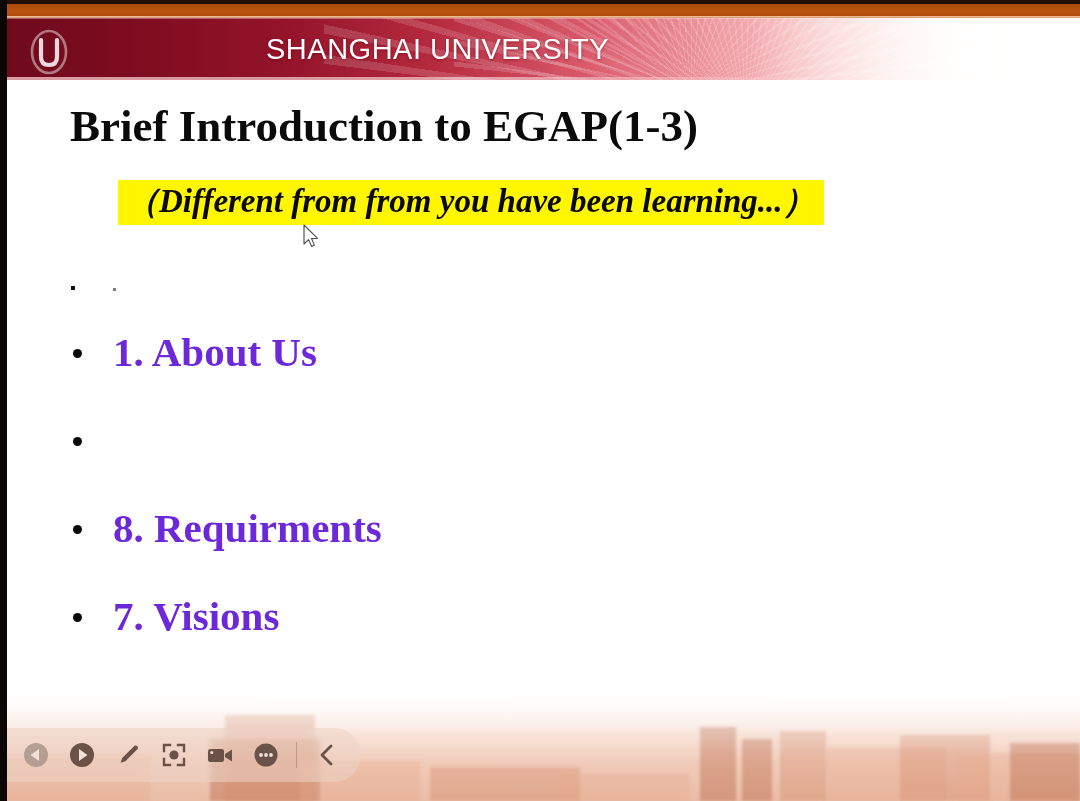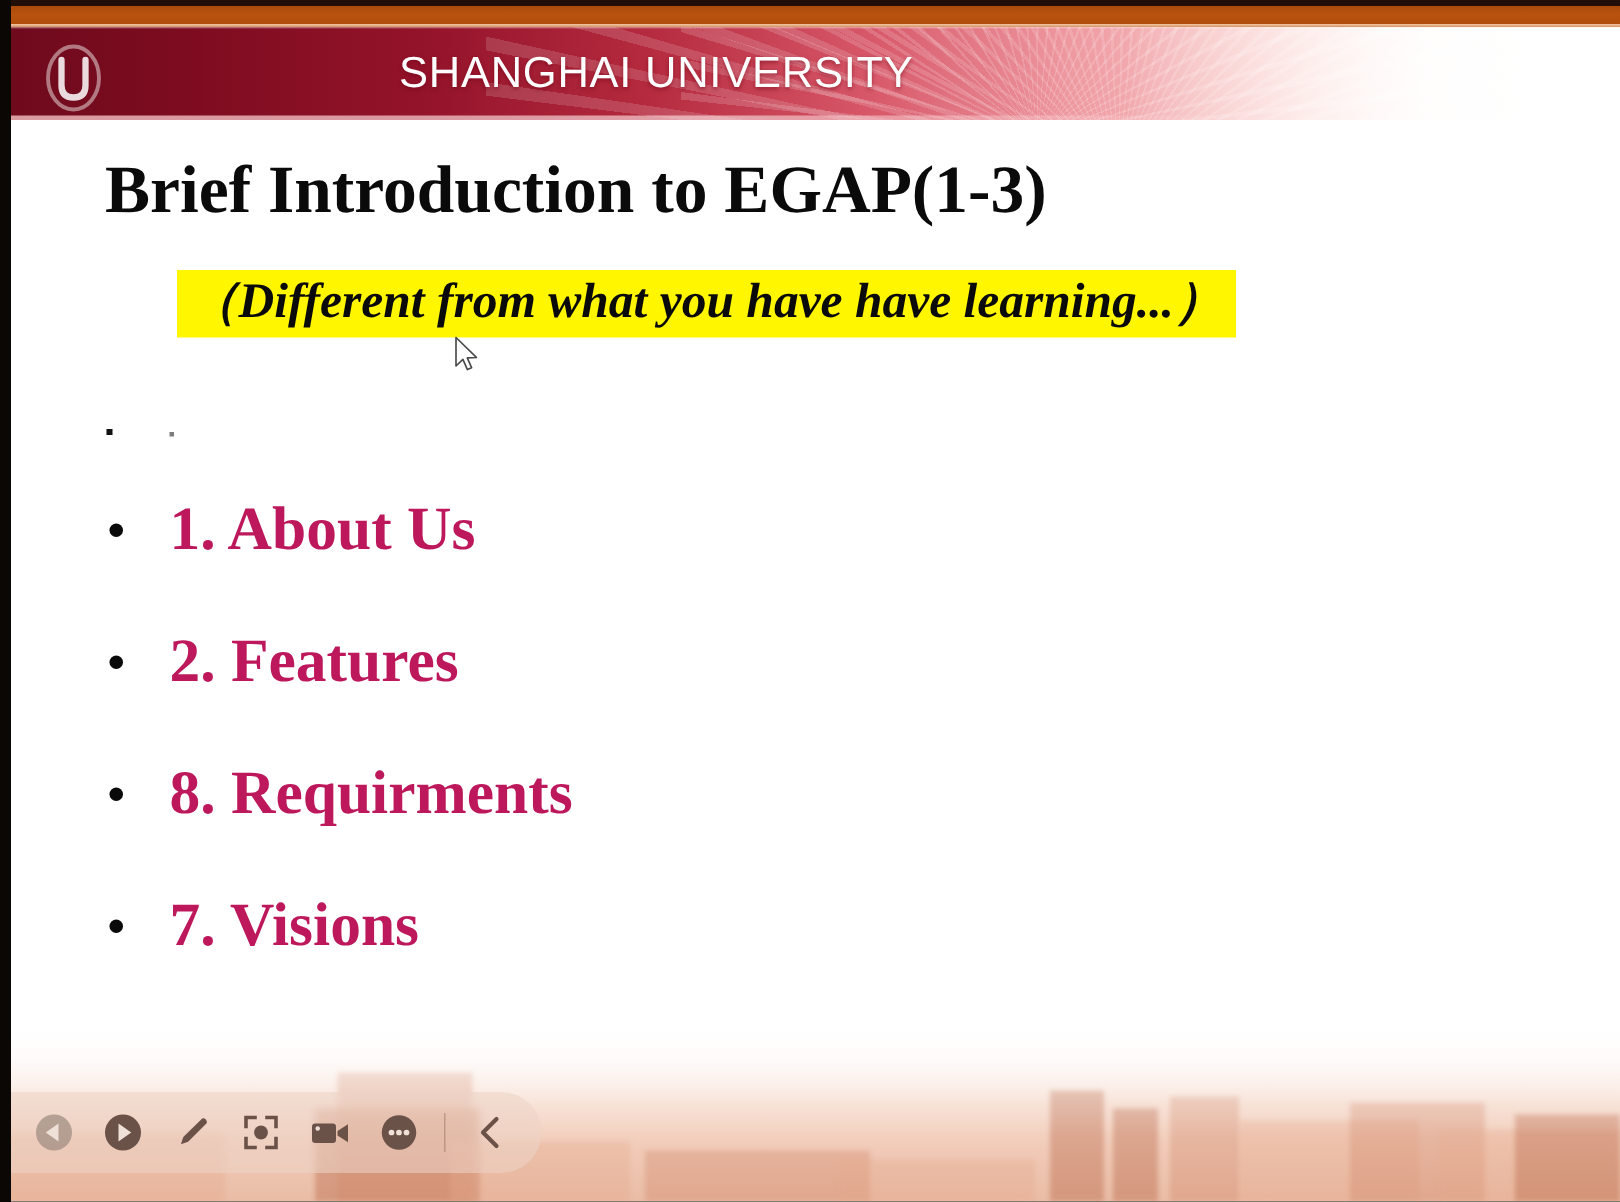--- a/index.html
+++ b/index.html
@@ -214,21 +214,21 @@
     list-style: none;
   }
   .bullet-list li {
     position: relative;
     height: 88px;
     padding-left: 48px;
     font-family: "Liberation Serif", serif;
     font-weight: 700;
     font-size: 41px;
     line-height: 88px;
-    color: #be185d;
+    color: #6d28d9;
     white-space: nowrap;
   }
   .bullet-list li .bdot {
     position: absolute;
     left: 8px; top: 41px;
     width: 9px; height: 9px;
     border-radius: 50%;
     background: #0a0a0a;
   }
 
@@ -348,36 +348,35 @@
         <stop offset="100%" stop-color="rgba(255,255,255,1)"></stop>
       </linearGradient>
     </defs>
   </svg>
 
   <div class="slide-body">
 
     <div class="slide-title">Brief Introduction  to EGAP(1-3)</div>
 
     <div class="slide-subtitle-wrap">
-      <span class="slide-subtitle">（Different from what you have have learning...）</span>
+      <span class="slide-subtitle">（Different from from you have been learning...）</span>
     </div>
 
     <div class="tiny-dots">
       <i class="d1"></i>
         <i class="d2"></i>
     </div>
 
     <ul class="bullet-list">
       <li>
         <span class="bdot"></span>
         <span>1. About Us</span>
       </li>
       <li>
         <span class="bdot"></span>
-        <span>2. Features</span>
       </li>
       <li>
         <span class="bdot"></span>
         <span>8. Requirments</span>
       </li>
       <li>
         <span class="bdot"></span>
         <span>7. Visions</span>
       </li>
     </ul>

